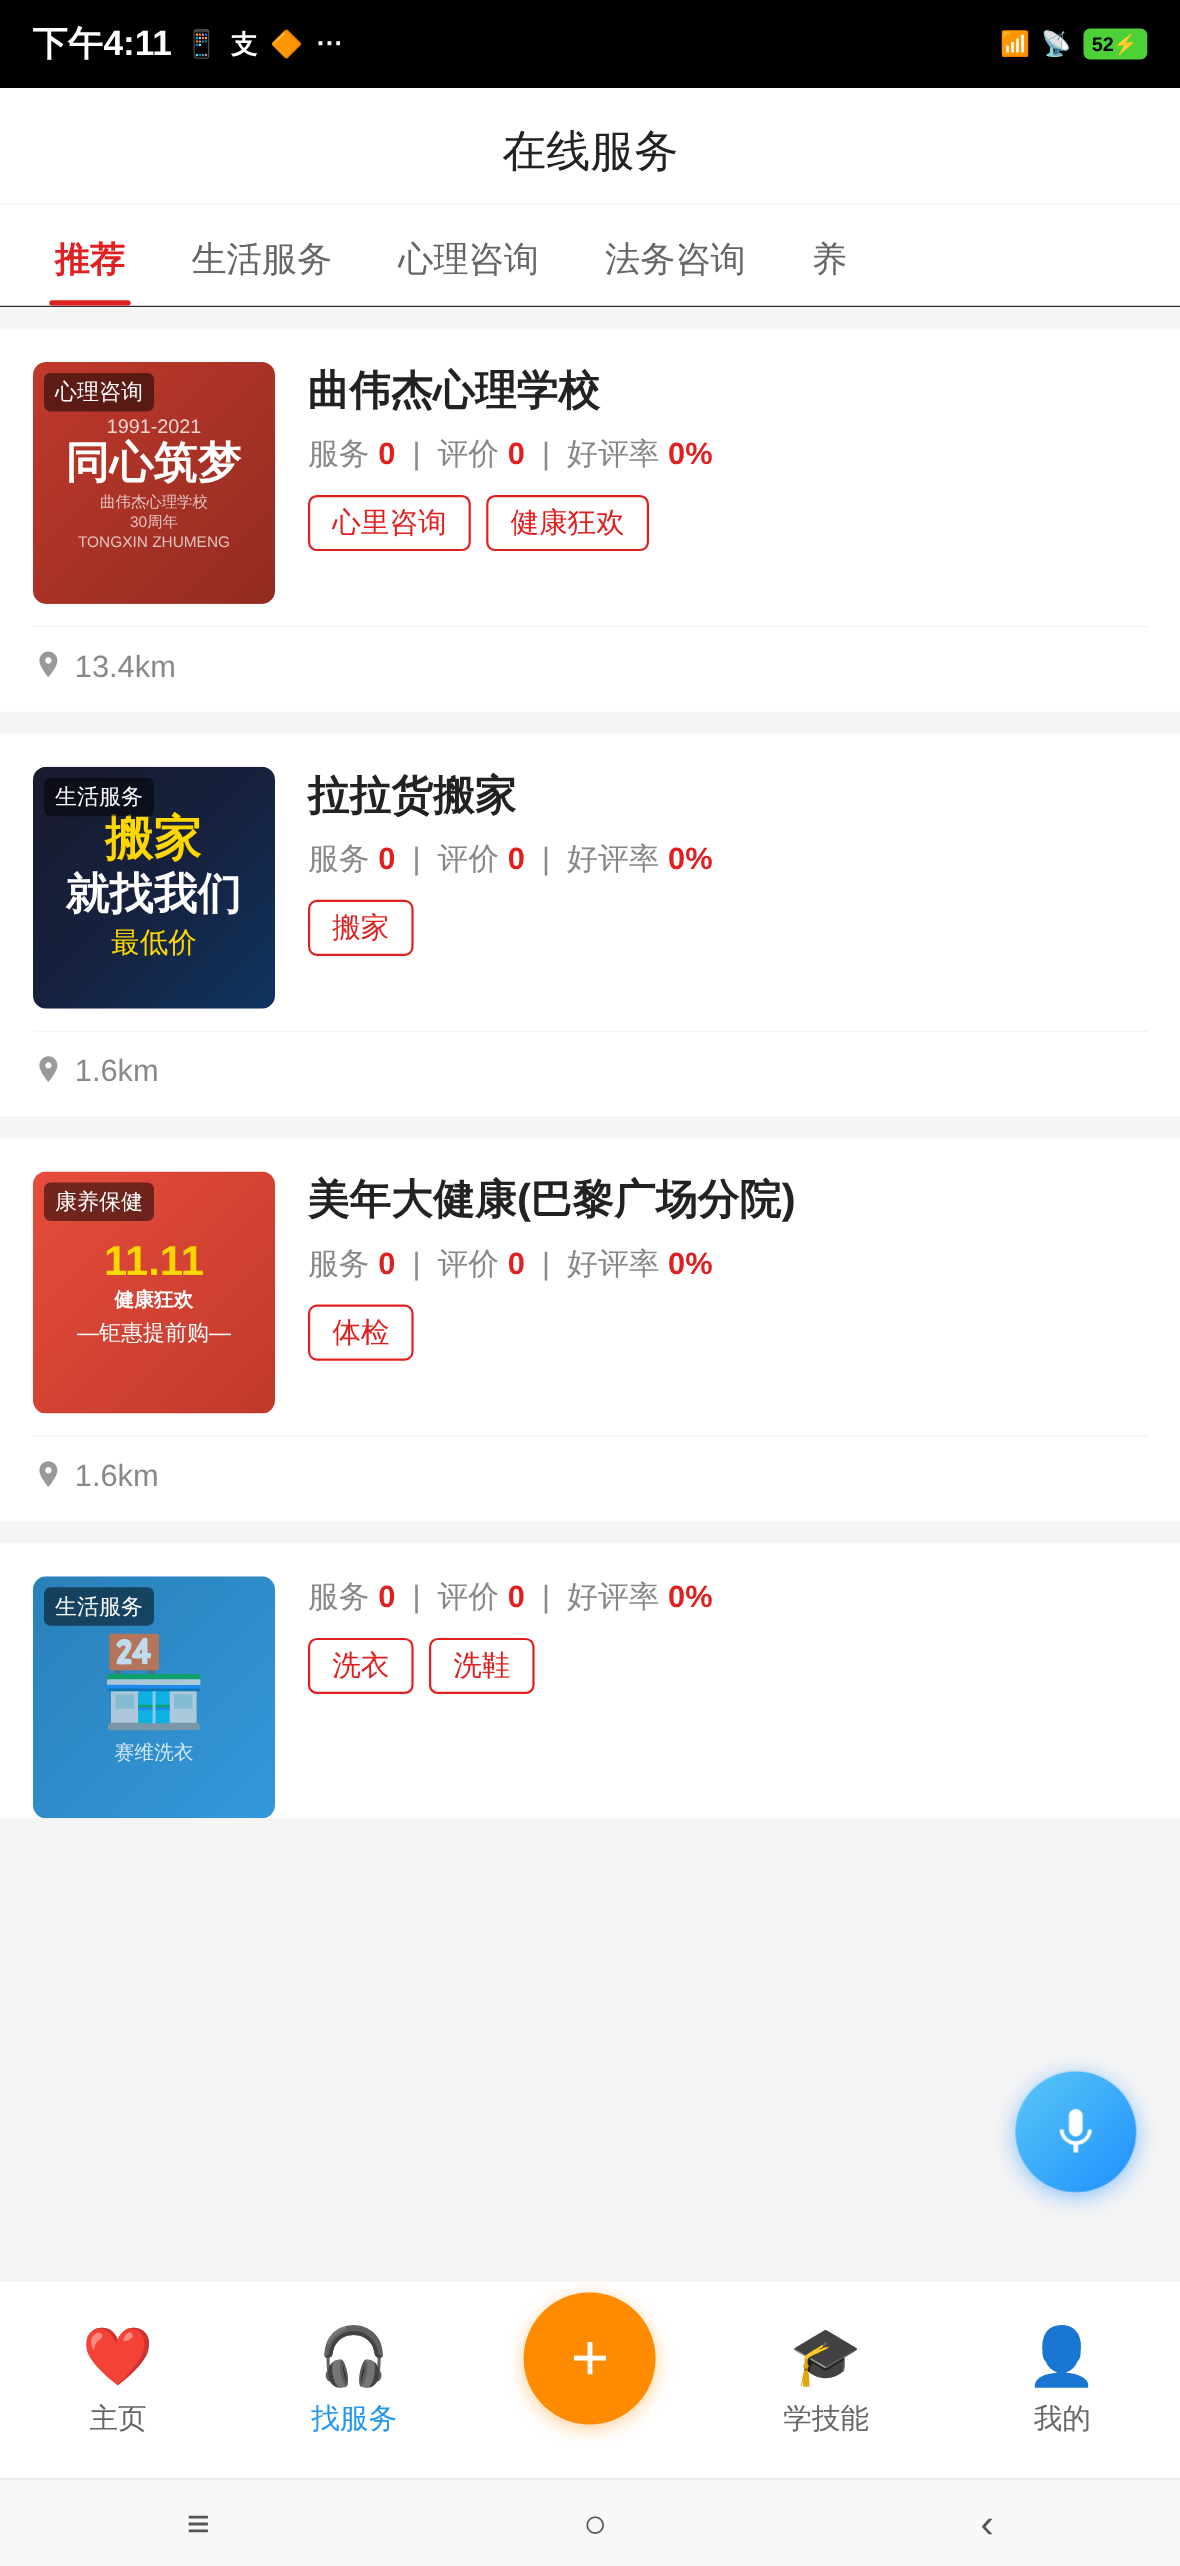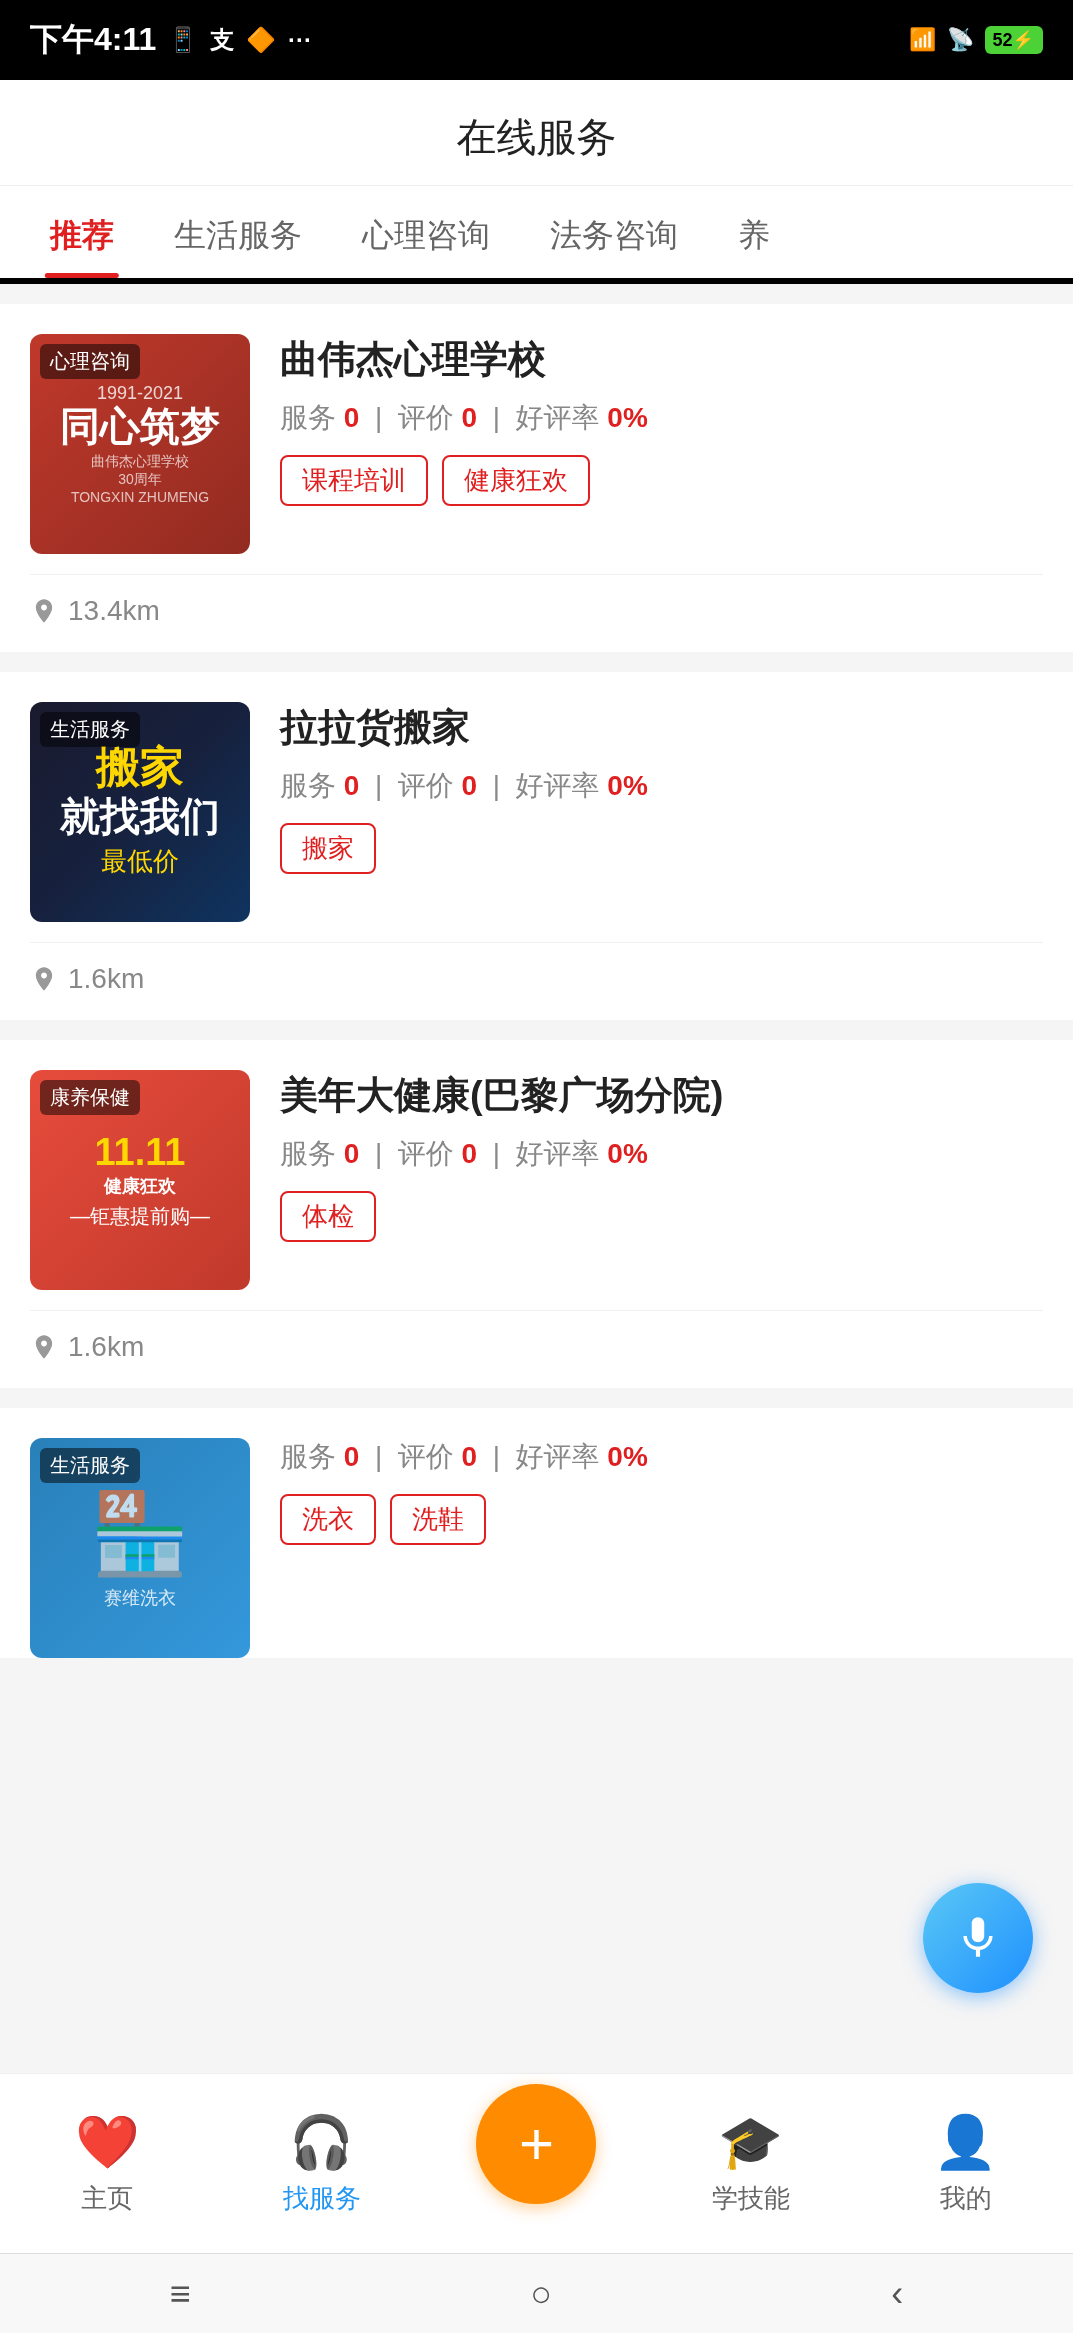--- a/index.html
+++ b/index.html
@@ -45,21 +45,21 @@
       color: #222;
       border-bottom: 1px solid #eee;
     }
 
     
     .tab-bar {
       background: #fff;
       display: flex;
       align-items: center;
       padding: 0 20px;
-      border-bottom: 6px solid #000000;
+      border-bottom: 1px solid #000000;
       overflow-x: auto;
       white-space: nowrap;
     }
     .tab-bar::-webkit-scrollbar { display: none; }
     .tab-item {
       display: inline-flex;
       flex-direction: column;
       align-items: center;
       padding: 28px 30px 20px;
       font-size: 32px;
@@ -135,21 +135,20 @@
     .card-tags { display: flex; flex-wrap: wrap; gap: 14px; margin-bottom: 10px; }
     .tag {
       border: 2px solid #e02020;
       color: #e02020;
       font-size: 26px;
       padding: 6px 20px;
       border-radius: 8px;
     }
     .card-location {
       display: flex;
-      align-items: center;
       gap: 10px;
       font-size: 28px;
       color: #888;
       padding: 20px 0 25px;
       border-top: 1px solid #f0f0f0;
       margin-top: 20px;
     }
     .location-icon {
       width: 28px;
       height: 28px;
@@ -317,21 +316,21 @@
           <span>服务</span>
           <span class="stat-highlight">0</span>
           &nbsp;<span>|</span>&nbsp;
           <span>评价</span>
           <span class="stat-highlight">0</span>
           &nbsp;<span>|</span>&nbsp;
           <span>好评率</span>
           <span class="stat-highlight">0%</span>
         </div>
         <div class="card-tags">
-          <span class="tag">课程培训</span>
+          <span class="tag">心里咨询</span>
           <span class="tag">健康狂欢</span>
         </div>
       </div>
     </div>
     <div class="card-location">
       <svg class="location-icon" viewBox="0 0 24 24" fill="currentColor">
         <path d="M12 2C8.13 2 5 5.13 5 9c0 5.25 7 13 7 13s7-7.75 7-13c0-3.87-3.13-7-7-7zm0 9.5c-1.38 0-2.5-1.12-2.5-2.5s1.12-2.5 2.5-2.5 2.5 1.12 2.5 2.5-1.12 2.5-2.5 2.5z"></path>
       </svg>
       <span>13.4km</span>
     </div>

